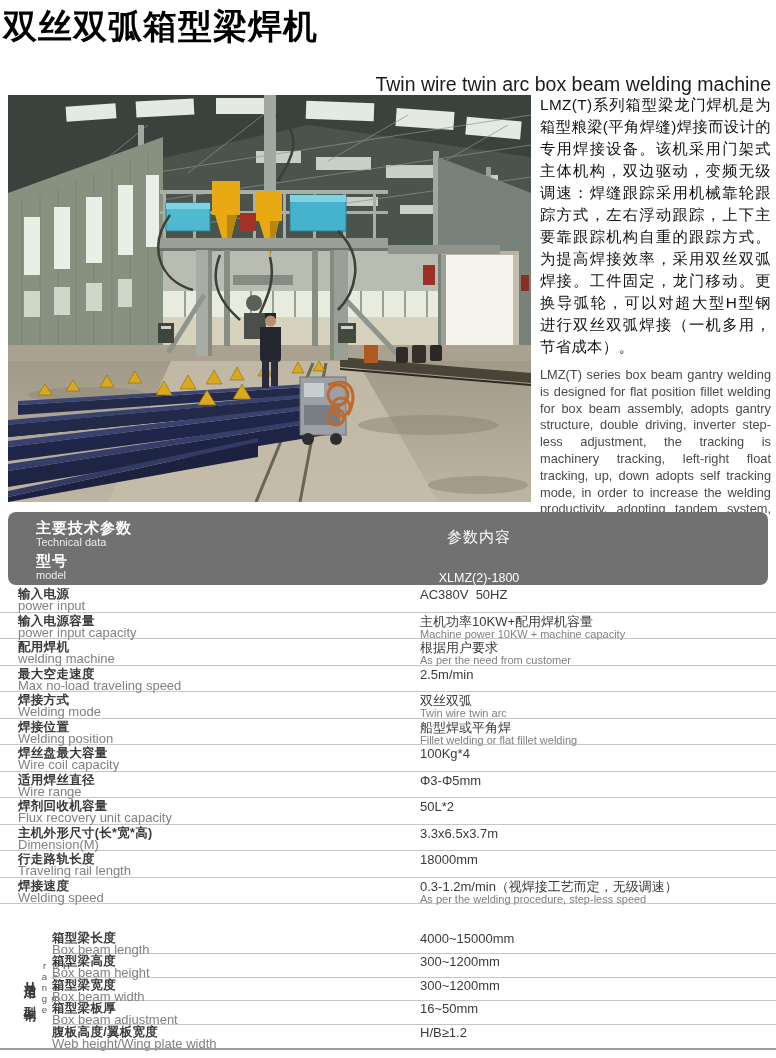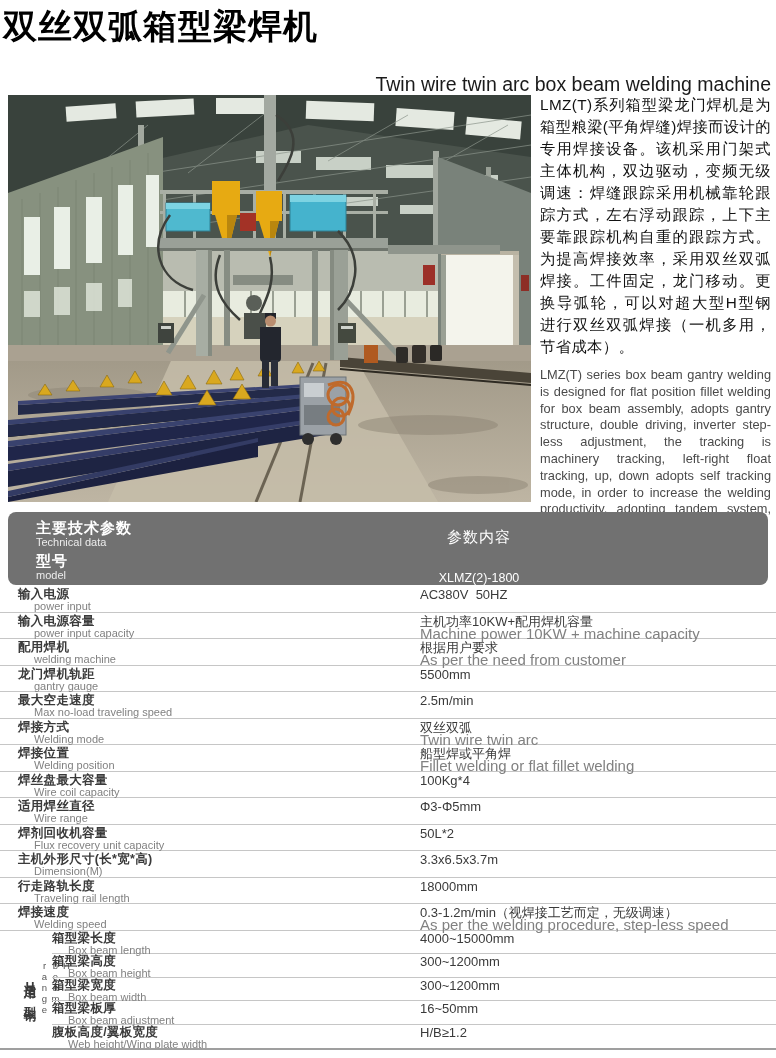--- a/index.html
+++ b/index.html
@@ -36,24 +36,24 @@
   .hdr-l2{position:absolute;left:28px;top:40px;}
   .hdr-cn{font-size:15px;font-weight:bold;line-height:17px;letter-spacing:1px;}
   .hdr-en{font-size:11px;color:#ececec;line-height:13px;}
   .hdr-r1{position:absolute;left:380px;top:16px;width:182px;text-align:center;font-size:15px;letter-spacing:1px;}
   .hdr-r2{position:absolute;left:380px;top:59px;width:182px;text-align:center;font-size:12.5px;}
   
   .tbody{position:absolute;left:0;top:586px;width:776px;}
   .t-row{position:relative;height:26.5px;border-bottom:1px solid #c6c6c6;box-sizing:border-box;}
   .lab{position:absolute;left:18px;top:1px;}
   .lab-cn{font-size:12.5px;font-weight:bold;color:#3a3a3a;line-height:14px;letter-spacing:.3px;}
-  .lab-en{font-size:11px;color:#818181;line-height:10px;margin-left:16px;}
+  .lab-en{font-size:13px;color:#818181;line-height:10px;}
   .val{position:absolute;left:420px;top:2px;}
   .val-cn{font-size:13px;color:#3a3a3a;line-height:14px;white-space:pre;}
-  .val-en{font-size:15px;color:#818181;line-height:10px;}
+  .val-en{font-size:11px;color:#818181;line-height:10px;}
   
   .tgroup{position:absolute;left:0;top:930.5px;width:776px;height:117.5px;}
   .v-cn{
     position:absolute;left:21px;top:50%;transform:translateY(-54%);
     writing-mode:vertical-rl;text-orientation:upright;
     font-size:12.5px;font-weight:bold;color:#3a3a3a;letter-spacing:2.5px;
   }
   .v-en{
     position:absolute;left:39px;top:50%;transform:translateY(-50%);
     writing-mode:vertical-rl;text-orientation:upright;
@@ -336,30 +336,20 @@
           <div class="lab-cn">配用焊机</div>
           <div class="lab-en">welding machine</div>
         </div>
       <div class="val">
           <div class="val-cn">根据用户要求</div>
           <div class="val-en">As per the need from customer</div>
         </div>
     </div>
     <div class="t-row">
       <div class="lab">
-          <div class="lab-cn">龙门焊机轨距</div>
-          <div class="lab-en">gantry gauge</div>
-        </div>
-      <div class="val">
-          <div class="val-cn">5500mm</div>
-          <div class="val-en"></div>
-        </div>
-    </div>
-    <div class="t-row">
-      <div class="lab">
           <div class="lab-cn">最大空走速度</div>
           <div class="lab-en">Max no-load traveling speed</div>
         </div>
       <div class="val">
           <div class="val-cn">2.5m/min</div>
           <div class="val-en"></div>
         </div>
     </div>
     <div class="t-row">
       <div class="lab">

